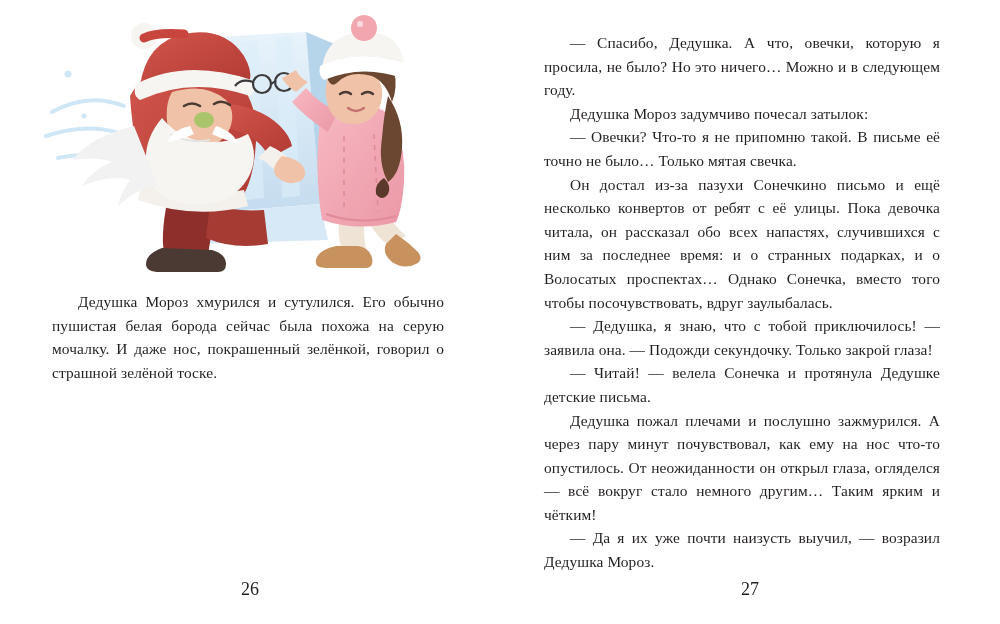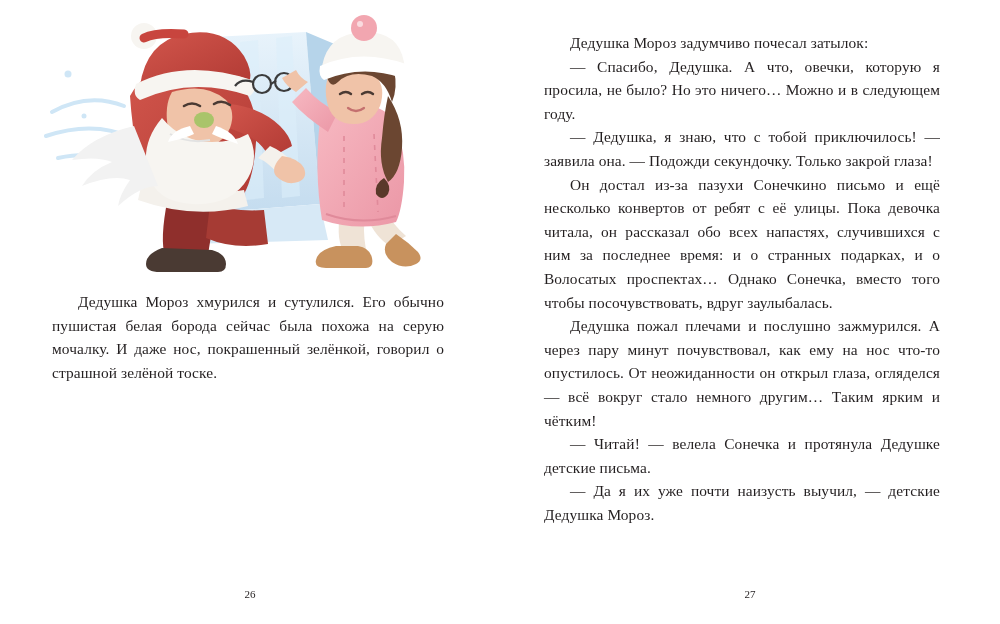--- a/index.html
+++ b/index.html
@@ -64,21 +64,21 @@
   .body-text p {
     margin: 0;
     text-indent: 26px;
   }
   .folio {
     position: absolute;
     bottom: 24px;
     left: 0;
     width: 100%;
     text-align: center;
-    font-size: 11px;
+    font-size: 18px;
     color: #231f20;
   }
   .page-left .folio { padding-right: 8px; }
   .page-right .folio { padding-right: 16px; }
 </style>
 </head>
 <body>
 
 <div class="spread">
 
@@ -199,25 +199,26 @@
 
     <div class="body-text">
       <p>Дедушка Мороз хмурился и сутулился. Его обычно пушистая белая борода сейчас была похожа на серую мочалку. И даже нос, покрашенный зелёнкой, говорил о страшной зелёной тоске.</p>
     </div>
 
     <div class="folio">26</div>
   </div>
 
   <div class="page page-right">
     <div class="body-text">
+      <p>— Спасибо, Дедушка. А что, овечки, которую я просила, не было? Но это ничего… Можно и в следующем году.</p>
       <p>Дедушка Мороз задумчиво почесал затылок:</p>
-      <p>— Спасибо, Дедушка. А что, овечки, которую я просила, не было? Но это ничего… Можно и в следующем году.</p>
+      <p>— Овечки? Что-то я не припомню такой. В письме её точно не было… Только мятая свечка.</p>
+      <p>Он достал из-за пазухи Сонечкино письмо и ещё несколько конвертов от ребят с её улицы. Пока девочка читала, он рассказал обо всех напастях, случившихся с ним за последнее время: и о странных подарках, и о Волосатых проспектах… Однако Сонечка, вместо того чтобы посочувствовать, вдруг заулыбалась.</p>
       <p>— Дедушка, я знаю, что с тобой приключилось! — заявила она. — Подожди секундочку. Только закрой глаза!</p>
-      <p>Он достал из-за пазухи Сонечкино письмо и ещё несколько конвертов от ребят с её улицы. Пока девочка читала, он рассказал обо всех напастях, случившихся с ним за последнее время: и о странных подарках, и о Волосатых проспектах… Однако Сонечка, вместо того чтобы посочувствовать, вдруг заулыбалась.</p>
+      <p>— Читай! — велела Сонечка и протянула Дедушке детские письма.</p>
       <p>Дедушка пожал плечами и послушно зажмурился. А через пару минут почувствовал, как ему на нос что-то опустилось. От неожиданности он открыл глаза, огляделся — всё вокруг стало немного другим… Таким ярким и чётким!</p>
-      <p>— Читай! — велела Сонечка и протянула Дедушке детские письма.</p>
-      <p>— Да я их уже почти наизусть выучил, — детские Дедушка Мороз.</p>
+      <p>— Да я их уже почти наизусть выучил, — возразил Дедушка Мороз.</p>
     </div>
 
     <div class="folio">27</div>
   </div>
 
 </div>
 
 </body></html>

